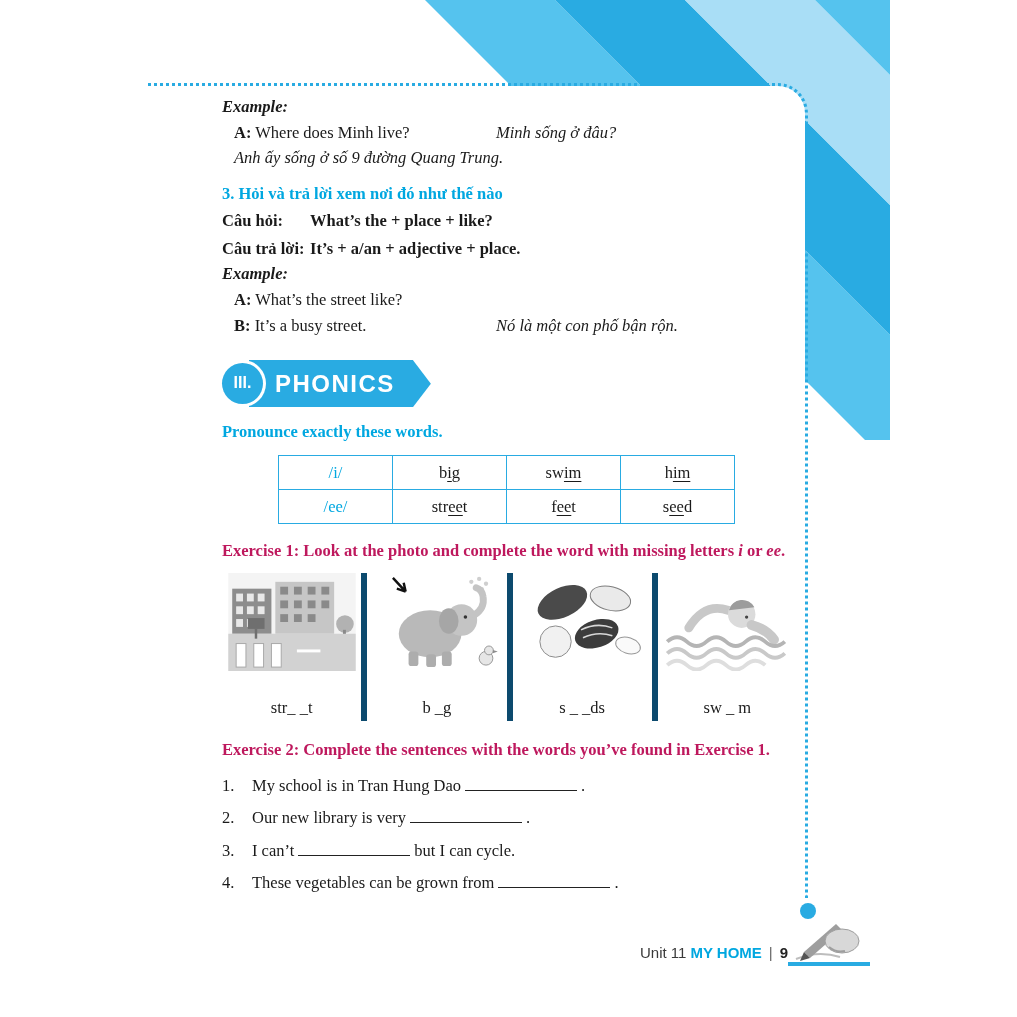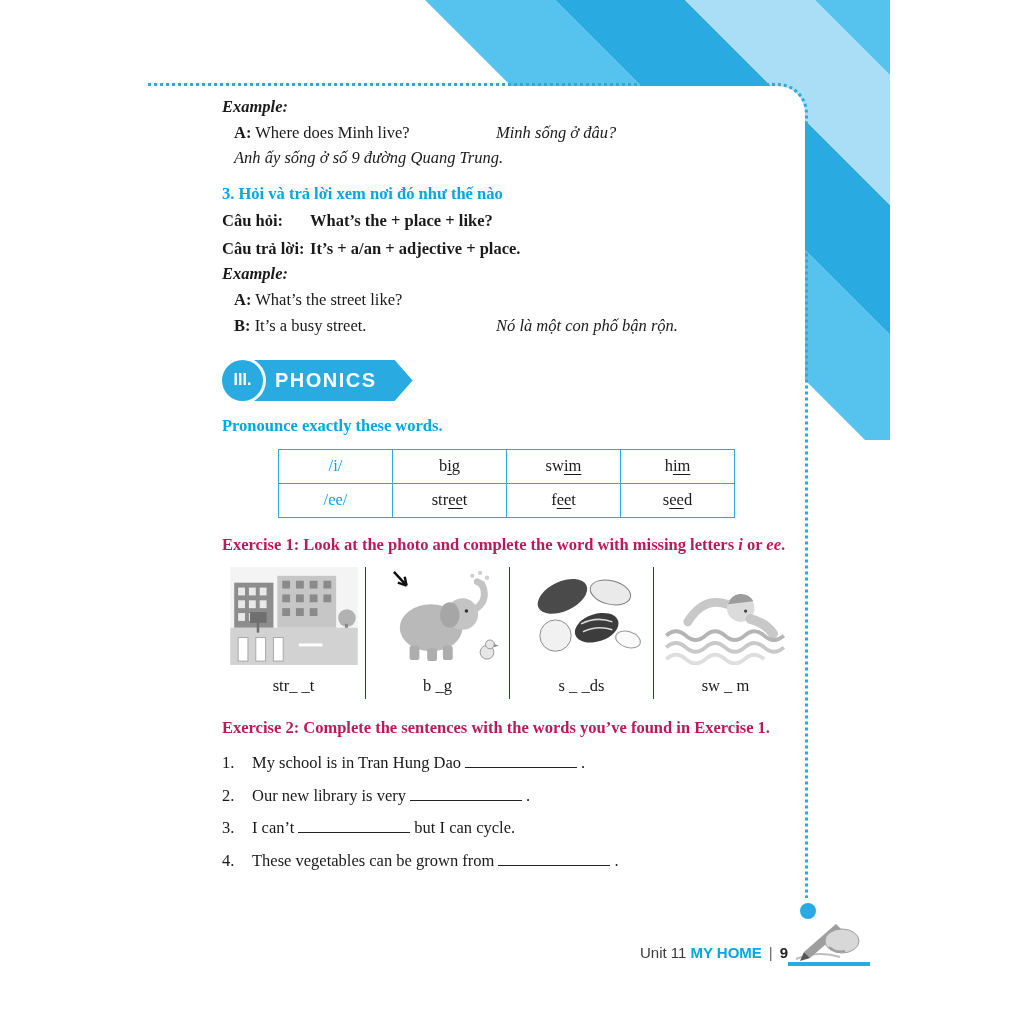--- a/index.html
+++ b/index.html
@@ -38,40 +38,40 @@
 
   .badge-row{display:flex;align-items:center;margin-top:22px;position:relative;}
   .badge-circle{
     width:41px;height:41px;border-radius:50%;background:#29abe2;color:#fff;
     display:flex;align-items:center;justify-content:center;
     font-family:"Liberation Sans",sans-serif;font-weight:bold;font-size:16px;
     box-shadow:0 0 0 3px #fff;position:relative;z-index:1;flex:none;
   }
   .badge-banner{
     margin-left:-14px;background:#29abe2;color:#fff;
-    font-family:"Liberation Sans",sans-serif;font-weight:bold;font-size:20px;letter-spacing:1.5px;
+    font-family:"Liberation Sans",sans-serif;font-weight:bold;font-size:24px;letter-spacing:1.5px;
     padding:5px 36px 5px 26px;
     clip-path:polygon(0 0,calc(100% - 18px) 0,100% 50%,calc(100% - 18px) 100%,0 100%);
   }
 
   .instruction{color:#00a7e0;font-weight:bold;margin-top:12px;}
 
   .phonics-table{border-collapse:collapse;margin:10px 0 0 56px;}
   .phonics-table td{border:1.6px solid #29abe2;width:113px;height:33px;text-align:center;font-size:16.5px;padding:0;}
   .sound{color:#00a7e0;}
   .ul{text-decoration:underline;text-underline-offset:3px;}
 
   .ex-heading{color:#be185d;font-weight:bold;margin-top:14px;}
   .ex-heading.second{margin-top:16px;}
 
   .ex1-grid{display:flex;margin-top:10px;}
   .ex1-cell{width:143px;text-align:center;}
-  .ex1-cell + .ex1-cell{border-left:1px solid #0c4a6e;}
+  .ex1-cell + .ex1-cell{border-left:6px solid #0c4a6e;}
   .ex1-img{height:98px;display:flex;align-items:center;justify-content:center;}
-  .ex1-caption{margin-top:8px;font-size:16.5px;}
+  .ex1-caption{margin-top:24px;font-size:16.5px;}
 
   .sentences{margin-top:10px;}
   .sentence{display:flex;margin-bottom:7px;}
   .s-num{width:30px;flex:none;}
   .blank{display:inline-block;width:112px;border-bottom:1.4px solid #222;height:13px;margin:0 4px;}
 
   .footer{position:absolute;left:640px;top:944px;z-index:3;font-family:"Liberation Sans",sans-serif;font-size:15px;color:#3a3a3a;white-space:nowrap;}
   .footer .title{color:#00a7e0;font-weight:bold;margin-left:4px;}
   .footer .sep{margin:0 7px;color:#666;}
   .footer .pg{font-weight:bold;color:#222;}

